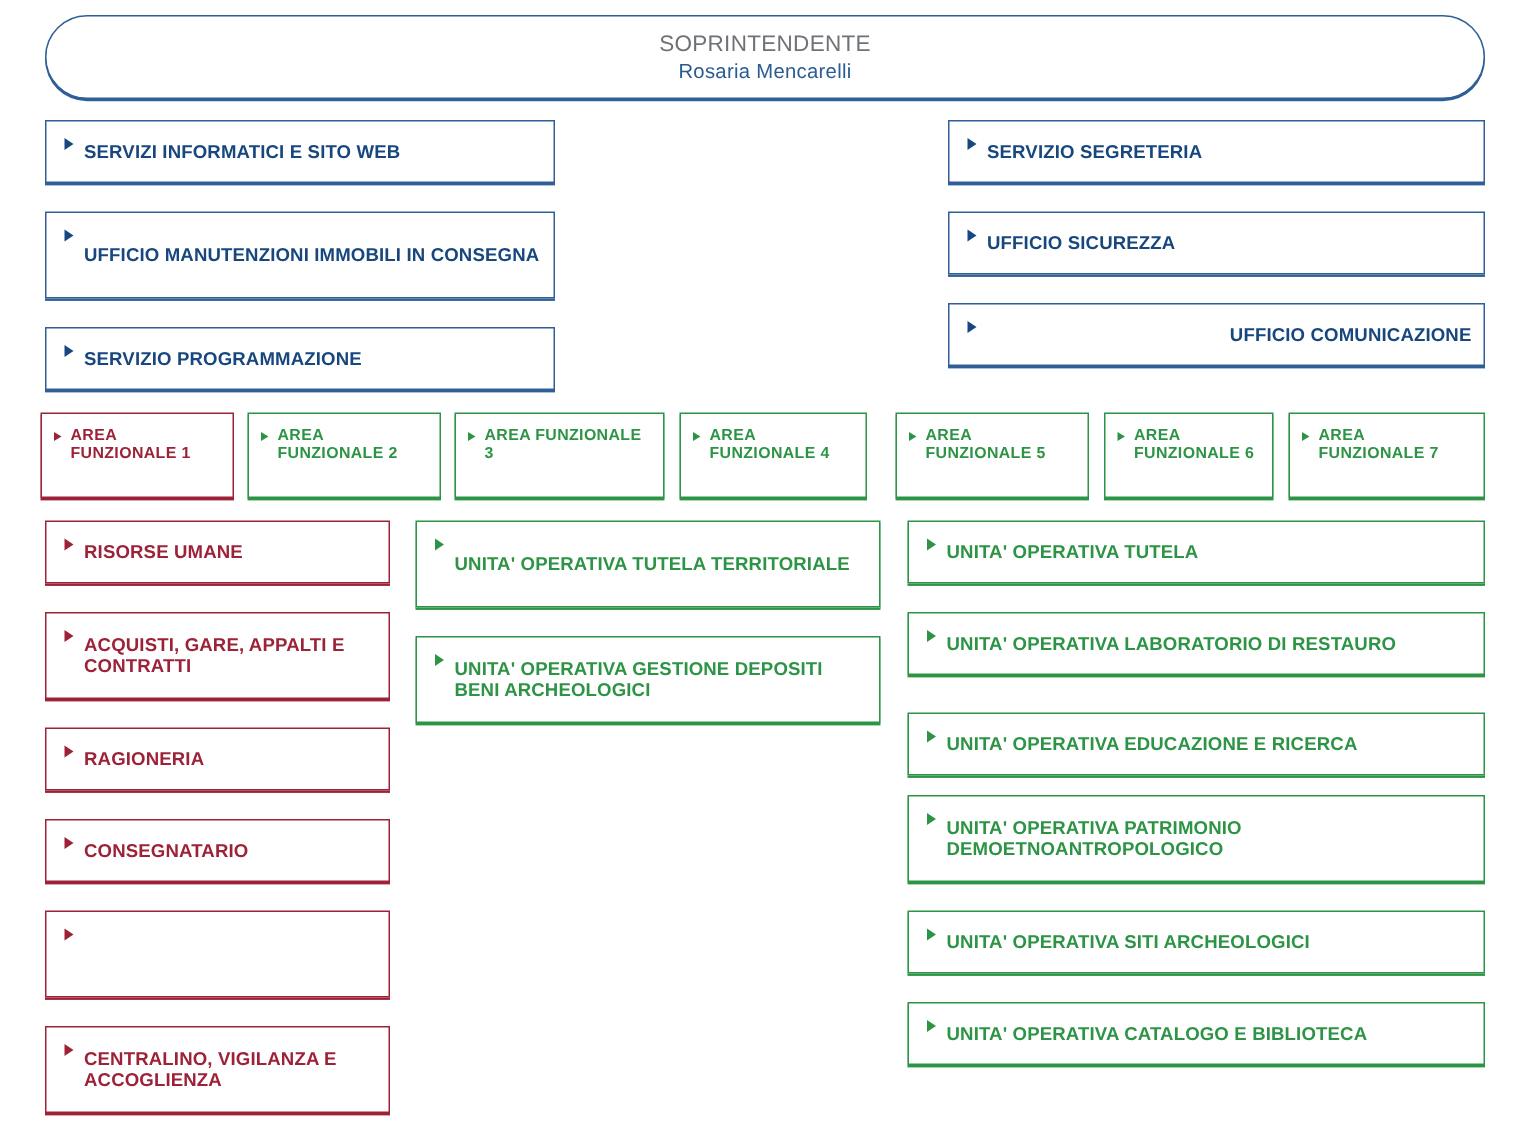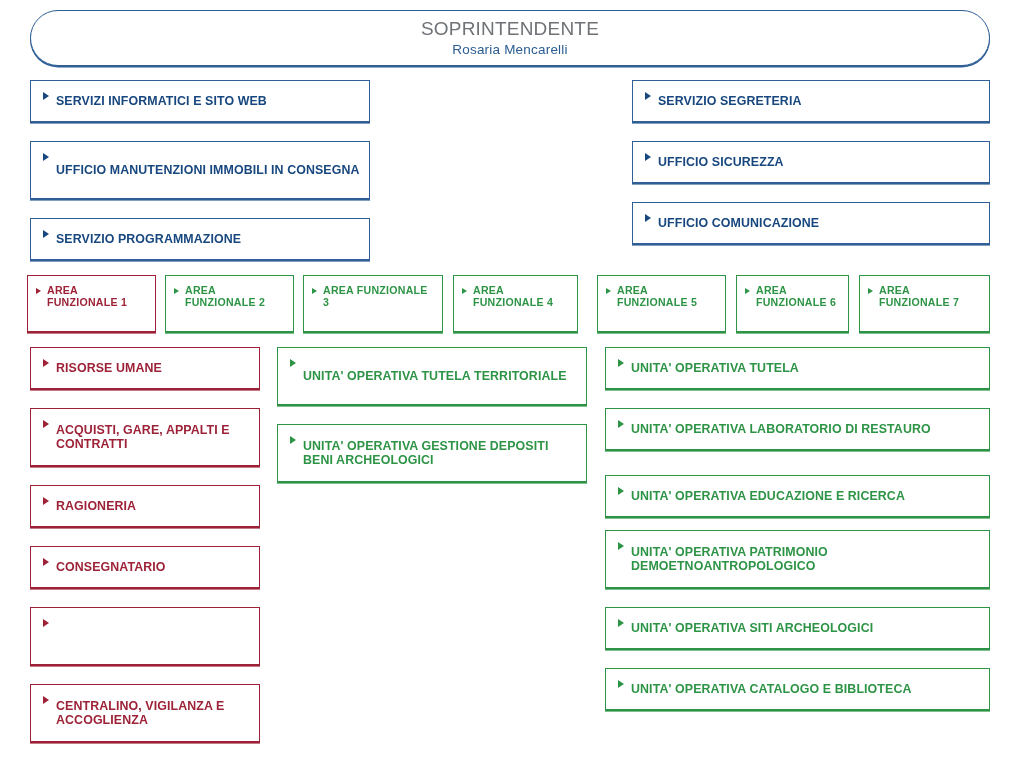--- a/index.html
+++ b/index.html
@@ -35,21 +35,21 @@
     border-radius: 30px;
     background: #ffffff;
     box-shadow: 0 1.5px 0 0 #2f5f96;
     display: flex;
     flex-direction: column;
     align-items: center;
     justify-content: center;
     gap: 2px;
   }
   .header-role {
-    font-size: 19px;
+    font-size: 15px;
     color: #6f7276;
     letter-spacing: .2px;
     font-weight: 400;
     line-height: 1.15;
   }
   .header-name {
     font-size: 13.5px;
     color: #2a5c92;
     letter-spacing: .2px;
     font-weight: 400;
@@ -151,21 +151,21 @@
   <div class="node blue" style="left:30px; top:218px; width:340px; height:42px;">
     <span class="tri"></span>
     <span class="lbl">SERVIZIO PROGRAMMAZIONE</span>
   </div>
 
   <div class="node blue" style="left:632px; top:141px; width:358px; height:42px;">
     <span class="tri"></span>
     <span class="lbl">UFFICIO SICUREZZA</span>
   </div>
 
-  <div class="node blue" style="left:632px; top:202px; width:358px; height:42px;">
+  <div class="node blue" style="left:632px; top:202px; width:358px; height:42px;justify-content:space-between;">
     <span class="tri"></span>
     <span class="lbl">UFFICIO COMUNICAZIONE</span>
   </div>
 
   <div class="node area red" style="left:27px; top:275px; width:129px; height:57px;">
     <span class="tri"></span>
     <span class="lbl">AREA FUNZIONALE 1</span>
   </div>
   <div class="node area green" style="left:165px; top:275px; width:129px; height:57px;">
     <span class="tri"></span>

